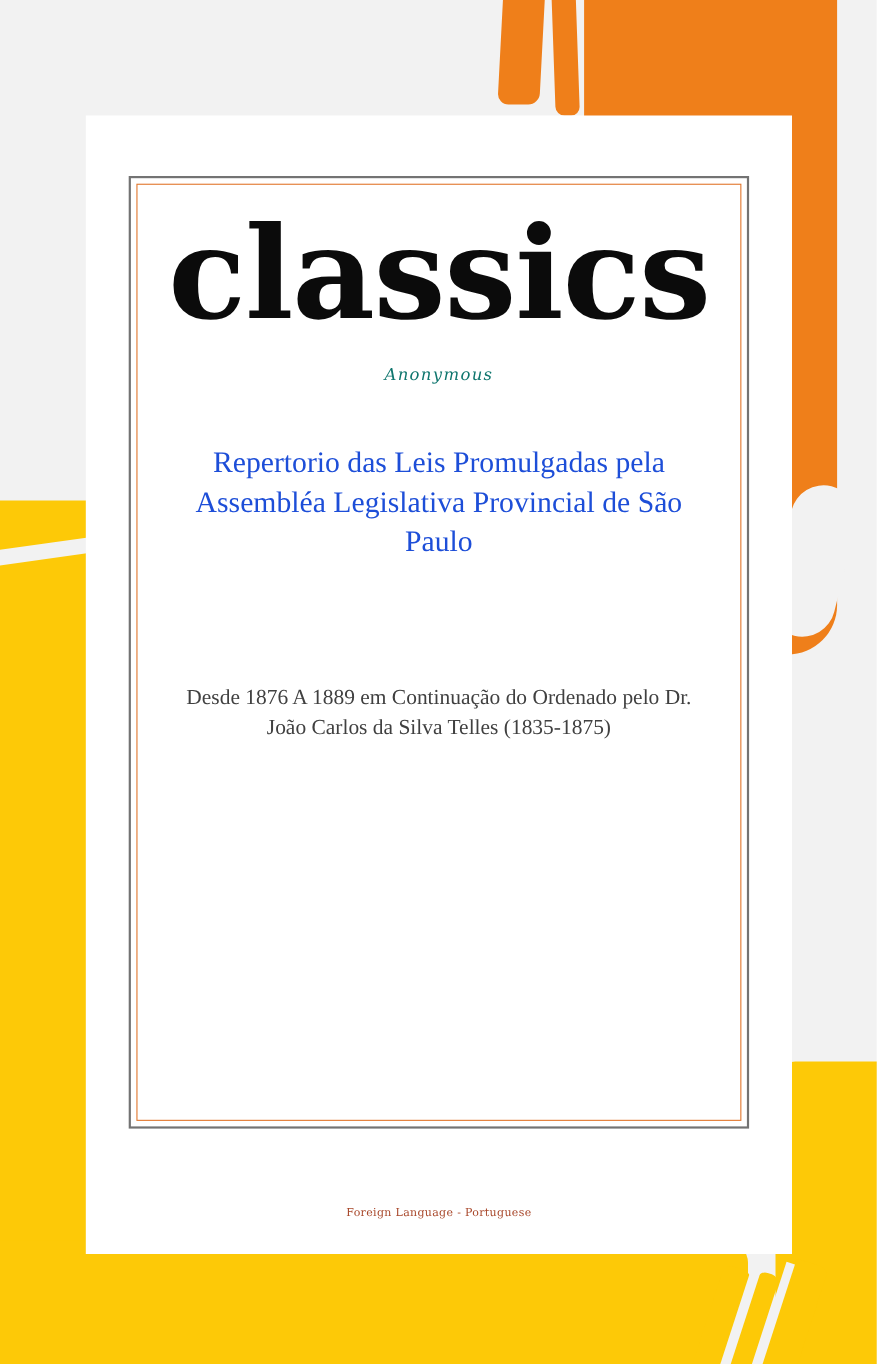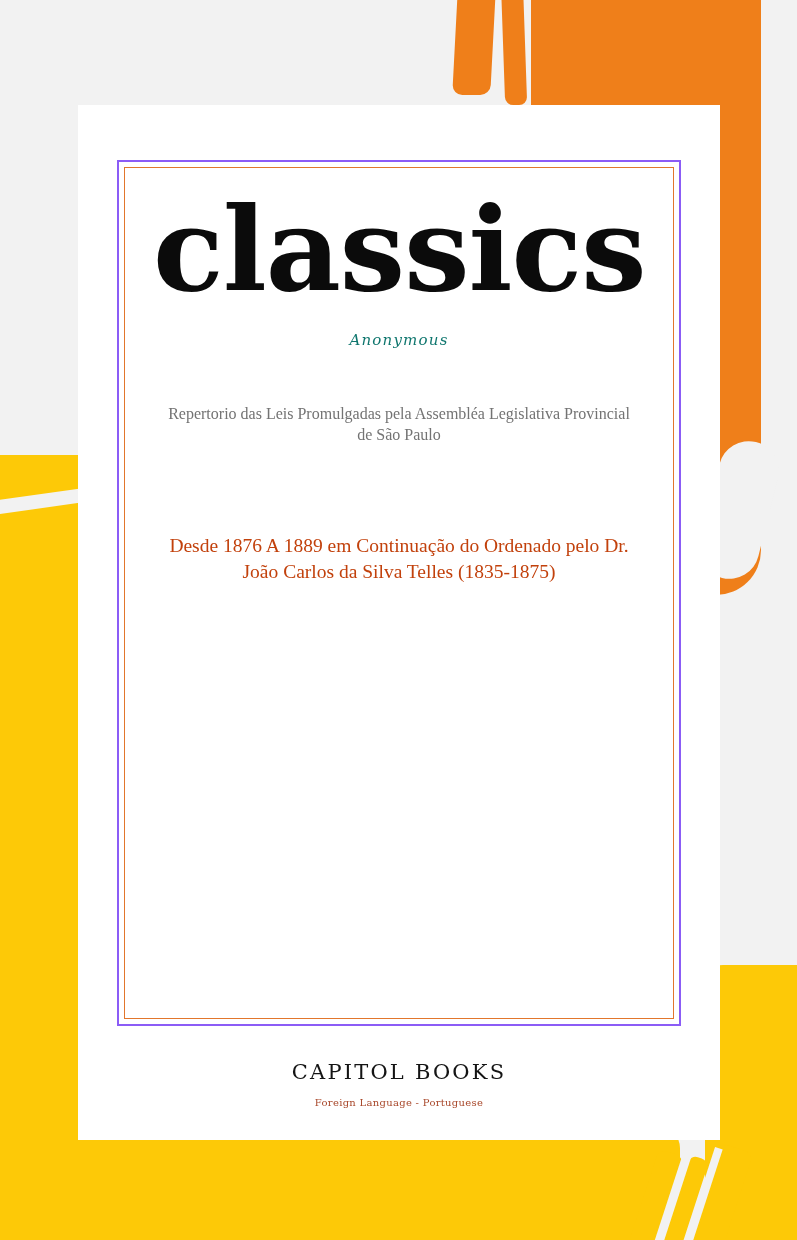--- a/index.html
+++ b/index.html
@@ -151,21 +151,21 @@
     height: 1035px;
     background: #ffffff;
   }
 
   .frame-outer {
     position: absolute;
     left: 39px;
     top: 55px;
     right: 39px;
     bottom: 114px;
-    border: 2px solid #8b5cf6;
+    border: 2px solid #737373;
     padding: 5px;
   }
   .frame-inner {
     position: absolute;
     inset: 5px;
     border: 1px solid #e2762c;
   }
 
   .content {
     position: absolute;
@@ -197,32 +197,32 @@
     font-family: "DejaVu Serif", serif;
     font-style: italic;
     font-size: 15px;
     letter-spacing: 1.2px;
     color: #0f766e;
   }
 
   .book-title {
     margin-top: 54px;
     font-family: "Liberation Serif", serif;
-    font-size: 16px;
+    font-size: 27px;
     line-height: 1.32;
-    color: #737373;
+    color: #1d4ed8;
     padding: 0 8px;
   }
 
   .subtitle {
-    margin-top: 87px;
+    margin-top: 112px;
     font-family: "Liberation Serif", serif;
     font-size: 19.5px;
     line-height: 1.38;
-    color: #c2410c;
+    color: #404040;
     padding: 0 6px;
   }
 
   .publisher {
     position: absolute;
     left: 0;
     right: 0;
     bottom: 56px;
     text-align: center;
     font-family: "DejaVu Serif", serif;
@@ -264,15 +264,14 @@
     <div class="frame-inner"></div>
     <div class="content">
       <div class="series-title">
         <span>classics</span>
       </div>
       <div class="author">Anonymous</div>
       <div class="book-title">Repertorio das Leis Promulgadas pela Assembléa Legislativa Provincial de São Paulo</div>
       <div class="subtitle">Desde 1876 A 1889 em Continuação do Ordenado pelo Dr. João Carlos da Silva Telles (1835-1875)</div>
     </div>
   </div>
-  <div class="publisher">CAPITOL BOOKS</div>
   <div class="category">Foreign Language - Portuguese</div>
 </div>
 
 </body></html>

